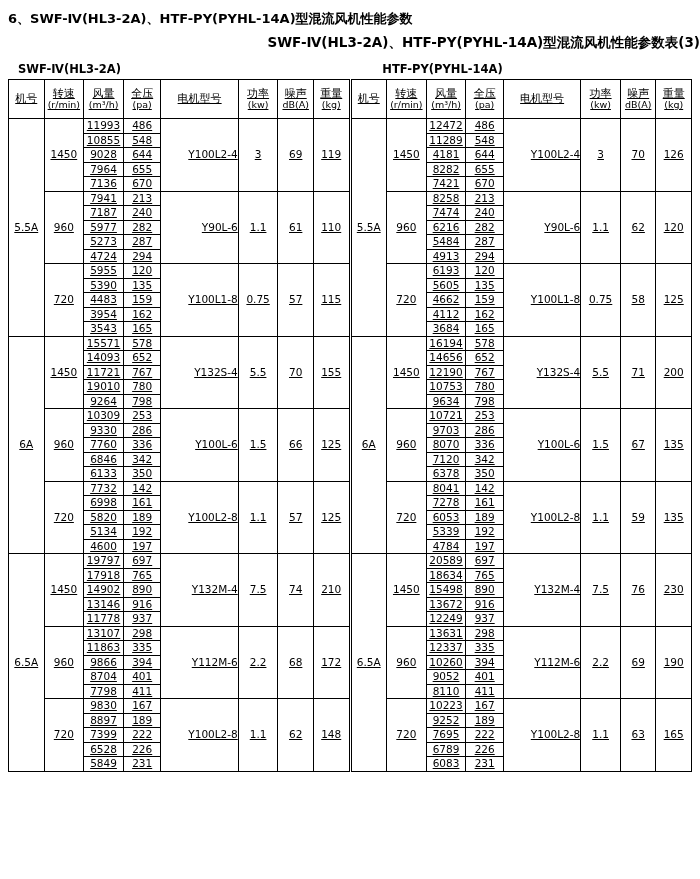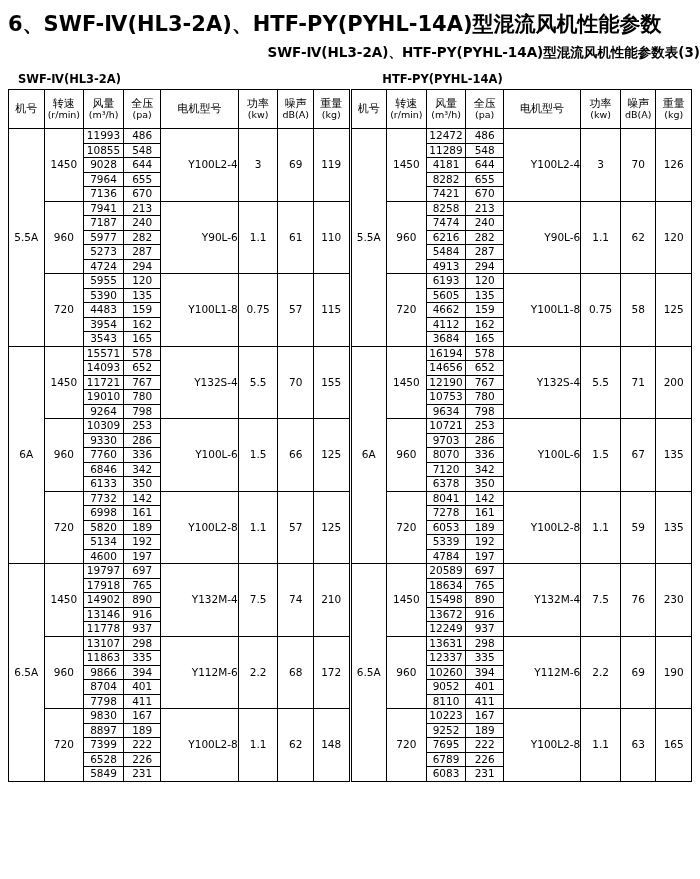--- a/index.html
+++ b/index.html
@@ -5,21 +5,21 @@
   html,body{margin:0;padding:0;}
   body{
     width:700px;height:879px;
     background:#ffffff;
     font-family:"DejaVu Sans","Liberation Sans",sans-serif;
     color:#000;
     overflow:hidden;
   }
   .page{width:700px;height:879px;position:relative;box-sizing:border-box;padding:0;}
   .title1{
-    font-size:21px;font-weight:bold;letter-spacing:0px;
+    font-size:13px;font-weight:bold;letter-spacing:0px;
     padding:10px 0 0 8px;
     white-space:nowrap;
   }
   .title2{
     font-size:13.5px;font-weight:bold;
     text-align:right;
     padding:6px 0 0 18px;
     white-space:nowrap;
   }
   .subheads{
@@ -34,21 +34,21 @@
   .tables{
     display:flex;
     padding:0 8px;
     box-sizing:border-box;
   }
   table{
     border-collapse:collapse;
     table-layout:fixed;
     font-size:10.5px;
   }
-  table.tbl{width:342px;}
+  table.tbl{width:342px;text-decoration:underline;}
   .spacer{width:1px;}
   th,td{
     border:1px solid #000;
     text-align:center;
     vertical-align:middle;
     padding:0;
     line-height:1.05;
     font-weight:normal;
   }
   thead th{

